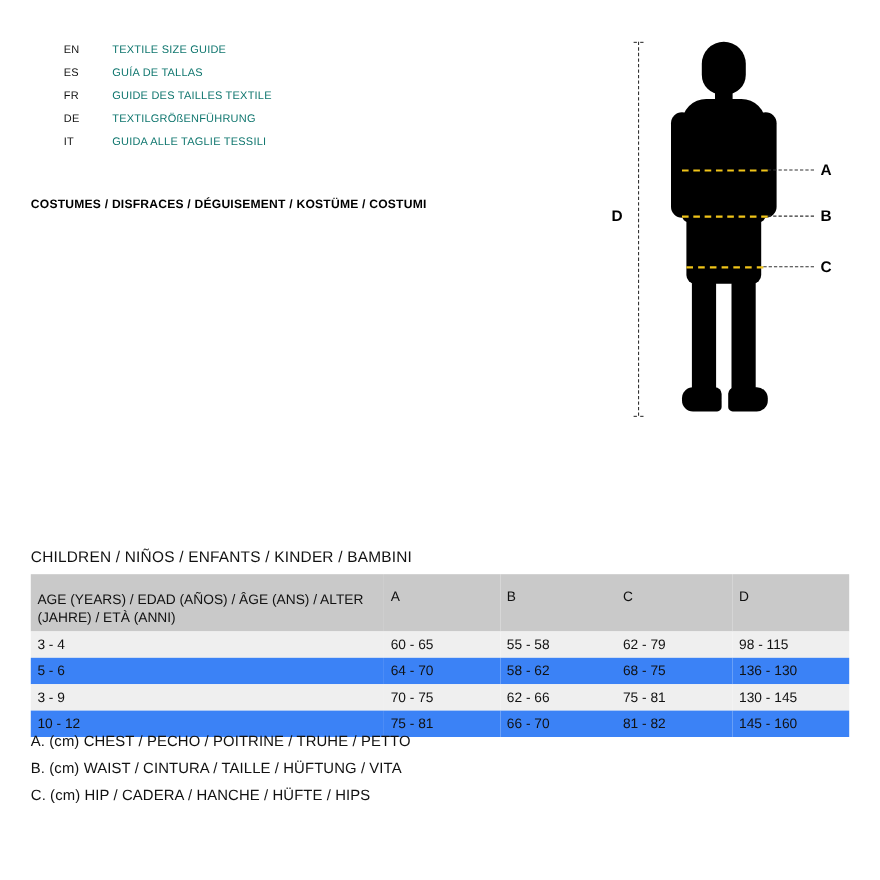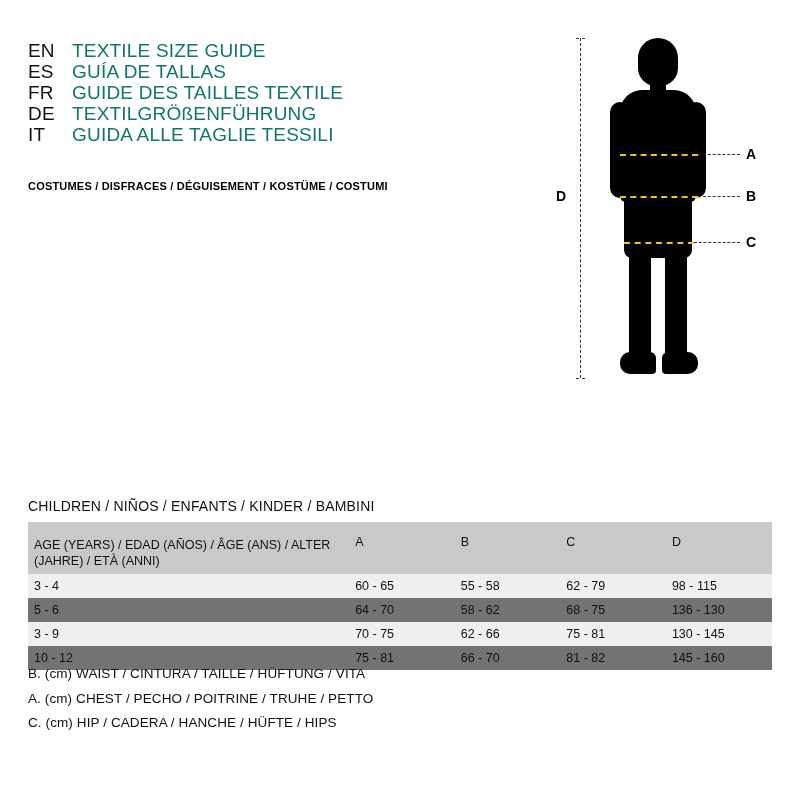--- a/index.html
+++ b/index.html
@@ -27,22 +27,23 @@
   .lang-block {
     position: absolute;
     left: 28px;
     top: 40px;
     width: 500px;
   }
   .lang-row {
     display: flex;
     align-items: baseline;
     height: 21px;
-    font-size: 19px;
+    font-size: 10px;
     letter-spacing: 0.2px;
+    margin-left: 30px;
   }
   .lang-code {
     width: 44px;
     flex: 0 0 44px;
     color: #111;
   }
   .lang-text {
     color: #0f766e;
   }
   .costumes-line {
@@ -194,21 +195,21 @@
     padding-top: 16px;
     padding-bottom: 5px;
   }
   table.size-table thead th.col-head {
     padding-top: 13px;
   }
   table.size-table tbody tr.odd td {
     background: #efefef;
   }
   table.size-table tbody tr.even td {
-    background: #737373;
+    background: #3b82f6;
   }
   table.size-table tbody td {
     height: 18px;
   }
   .c-age   { width: 330px; }
   .c-a, .c-b, .c-c, .c-d { width: 100px; }
 
   
   .legend {
     position: absolute;
@@ -325,18 +326,18 @@
         <td>10 - 12</td>
         <td>75 - 81</td>
         <td>66 - 70</td>
         <td>81 - 82</td>
         <td>145 - 160</td>
       </tr>
     </tbody>
   </table>
 
   <div class="legend">
+    <div class="legend-row">A. (cm) CHEST / PECHO / POITRINE / TRUHE / PETTO</div>
     <div class="legend-row">B. (cm) WAIST / CINTURA / TAILLE / HÜFTUNG / VITA</div>
-    <div class="legend-row">A. (cm) CHEST / PECHO / POITRINE / TRUHE / PETTO</div>
     <div class="legend-row">C. (cm) HIP / CADERA / HANCHE / HÜFTE / HIPS</div>
   </div>
 
 </div>
 
 </body></html>

